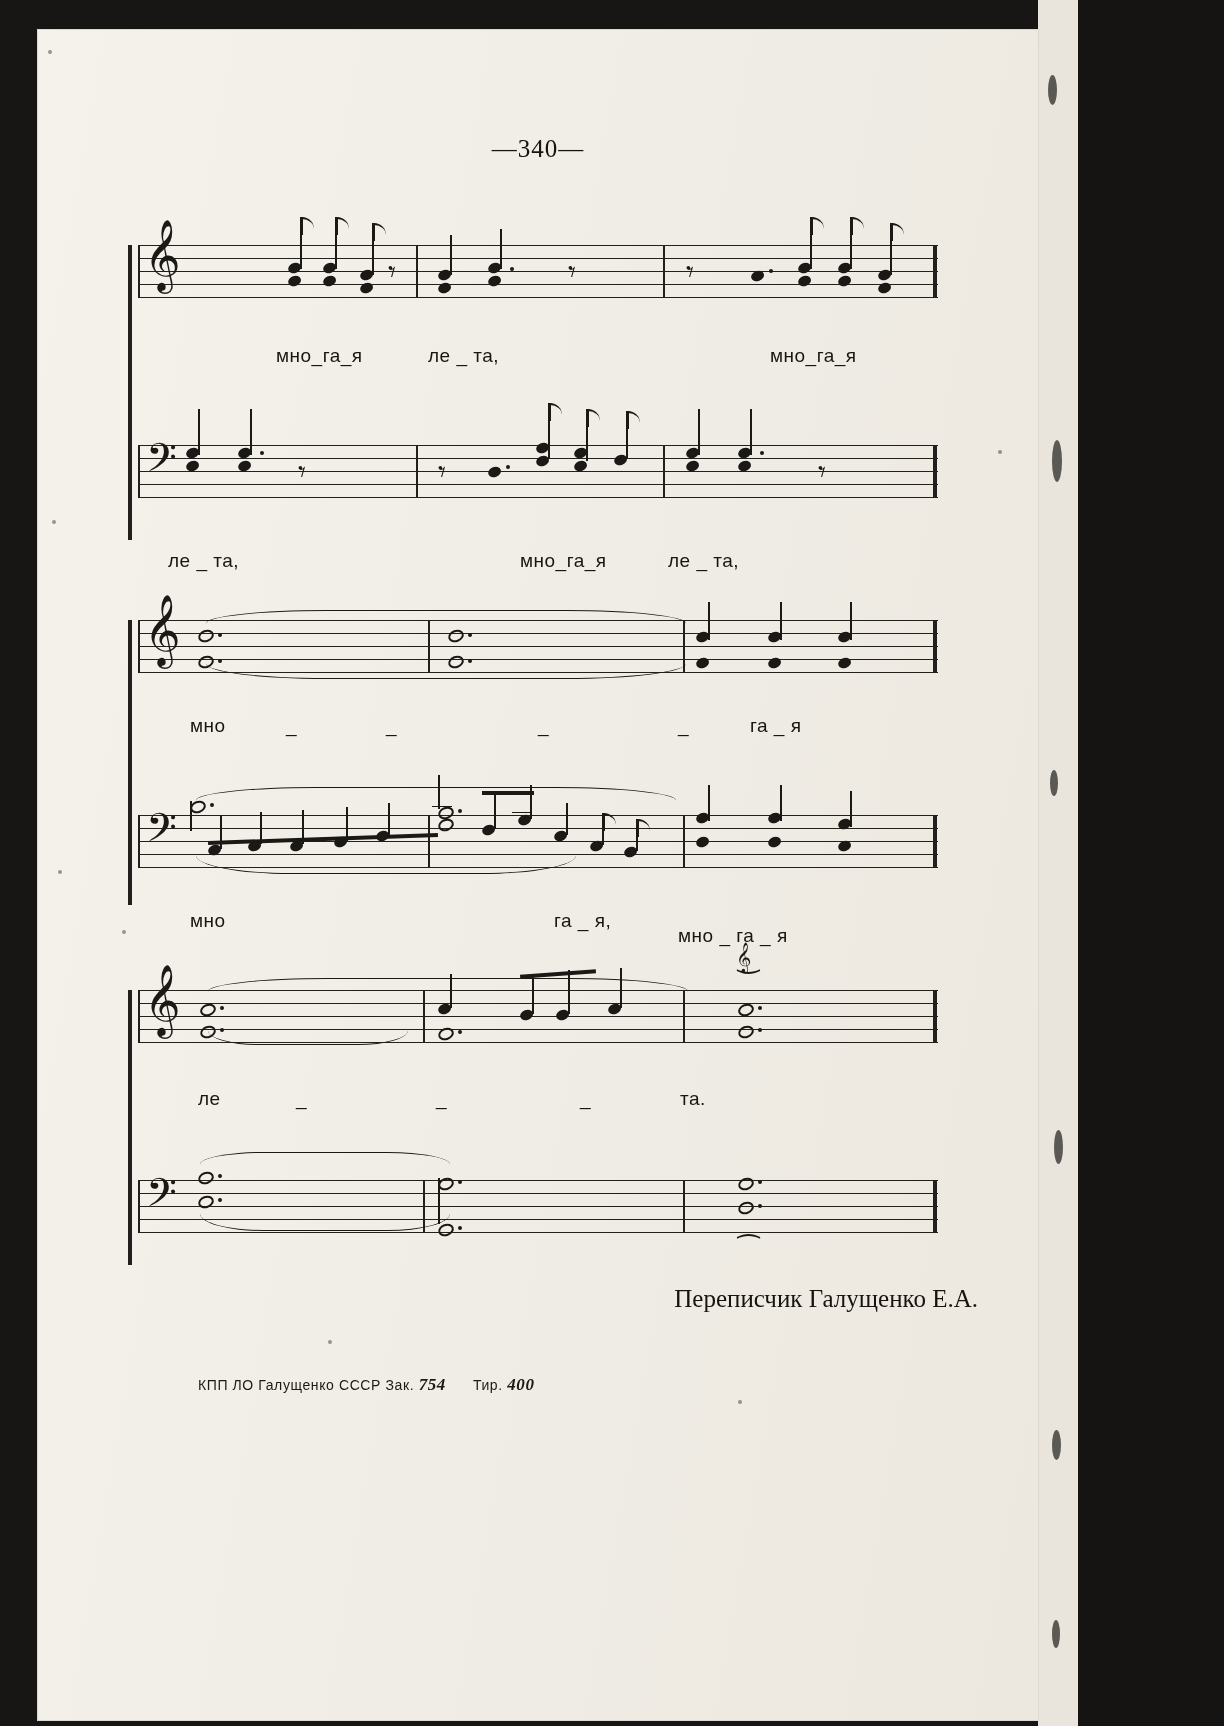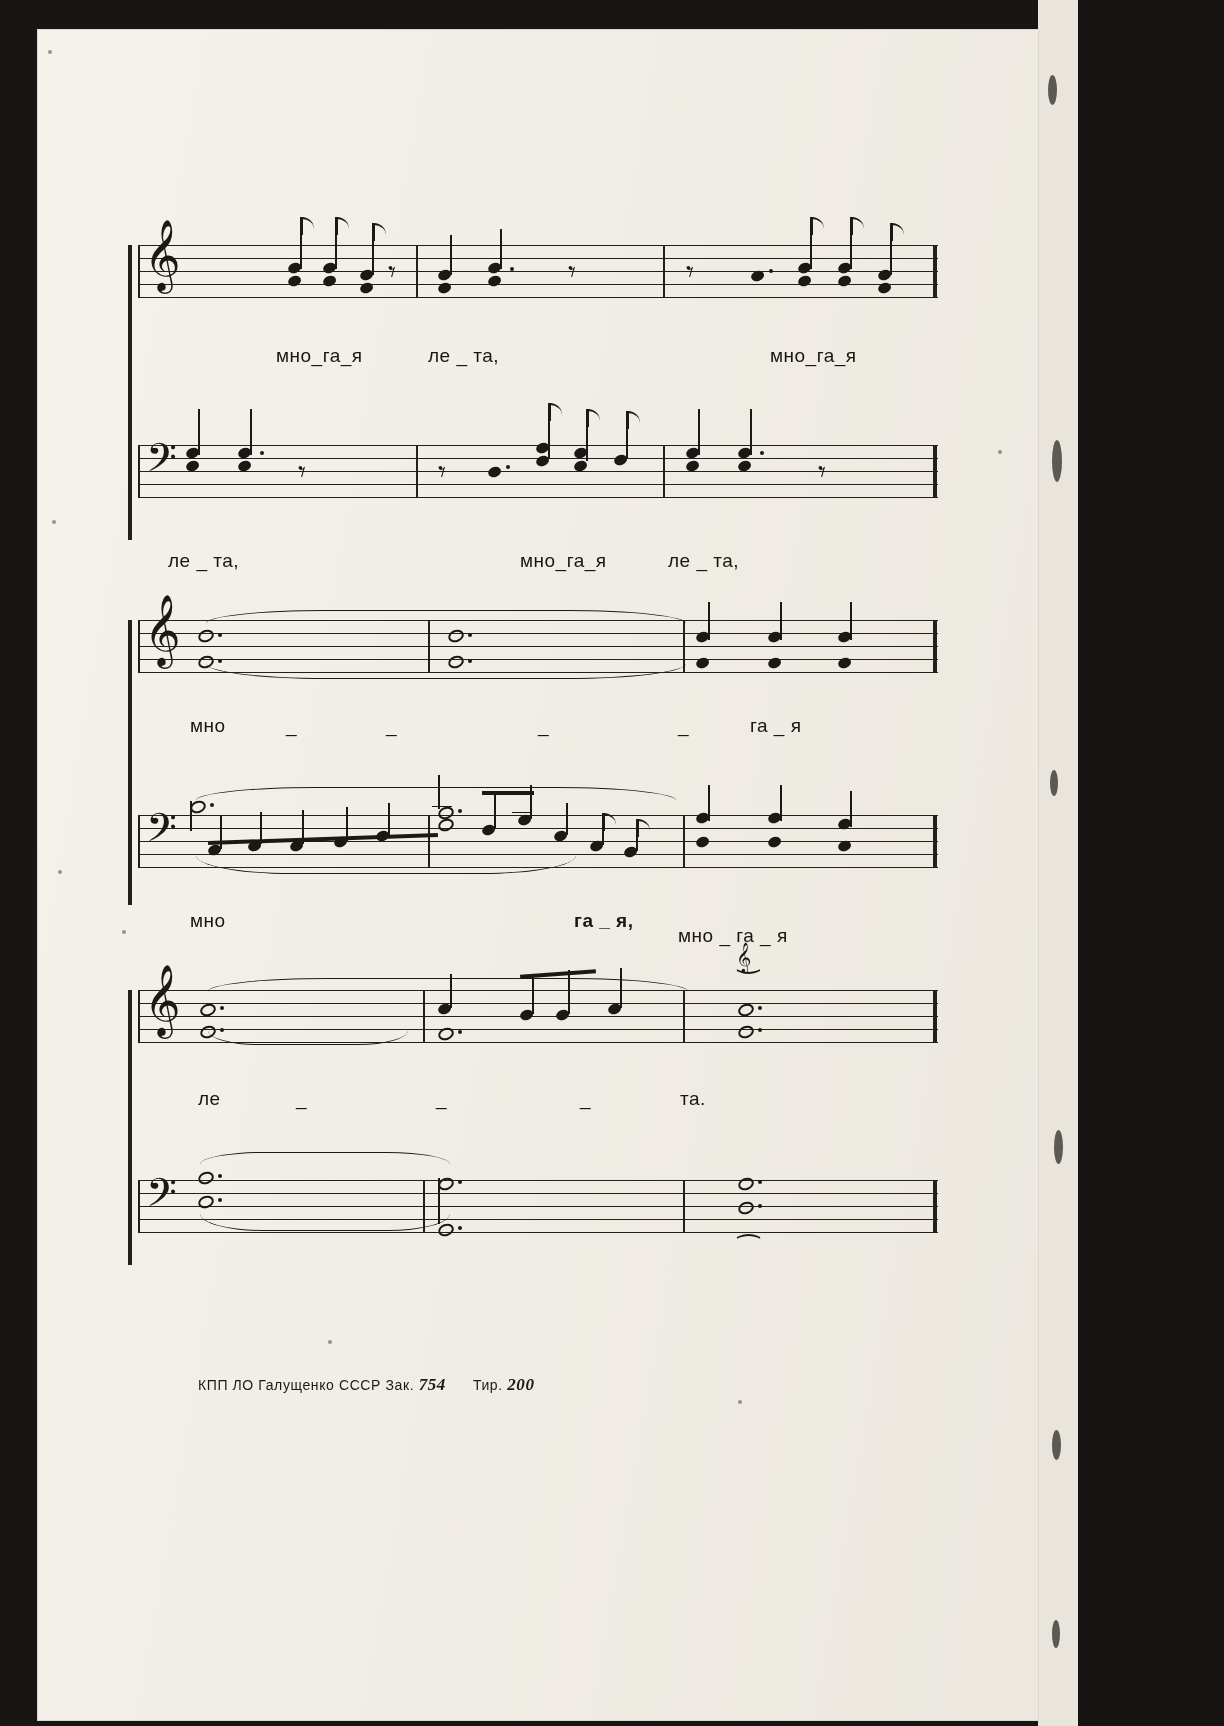--- a/index.html
+++ b/index.html
@@ -253,20 +253,21 @@
 <div class="page">
 
   <div class="speck" style="left:10px; top:20px; width:4px; height:4px;"></div>
   <div class="speck" style="left:14px; top:490px; width:4px; height:4px;"></div>
   <div class="speck" style="left:20px; top:840px; width:4px; height:4px;"></div>
   <div class="speck" style="left:84px; top:900px; width:4px; height:4px;"></div>
   <div class="speck" style="left:290px; top:1310px; width:4px; height:4px;"></div>
   <div class="speck" style="left:700px; top:1370px; width:4px; height:4px;"></div>
   <div class="speck" style="left:960px; top:420px; width:4px; height:4px;"></div>
 
+  <div class="folio">—340—</div>
 
   <div class="system" style="top:215px;">
 
     <div class="staff" style="top:0;">
       <div class="line"></div>
       <div class="line"></div>
       <div class="line"></div>
       <div class="line"></div>
       <div class="line"></div>
       <div class="bracket-left" style="top:0; height:295px;"></div>
@@ -490,21 +491,21 @@
       <div class="stem" style="left:570px; top:-30px; height:36px;"></div>
       <div class="nh" style="left:630px; top:-2px;"></div>
       <div class="nh" style="left:630px; top:22px;"></div>
       <div class="stem" style="left:642px; top:-30px; height:36px;"></div>
       <div class="nh" style="left:700px; top:4px;"></div>
       <div class="nh" style="left:700px; top:26px;"></div>
       <div class="stem" style="left:712px; top:-24px; height:36px;"></div>
     </div>
 
     <div class="lyric" style="left:52px; top:290px;">мно</div>
-    <div class="lyric" style="left:436px; top:290px;font-weight:bold;">га _ я,</div>
+    <div class="lyric" style="left:416px; top:290px;">га _ я,</div>
     <div class="lyric" style="left:540px; top:305px;">мно _ га _ я</div>
   </div>
 
   <div class="system" style="top:960px;">
 
     <div class="staff" style="top:0;">
       <div class="line"></div>
       <div class="line"></div>
       <div class="line"></div>
       <div class="line"></div>
@@ -579,22 +580,23 @@
       <div class="stem" style="left:300px; top:-2px; height:46px;"></div>
 
       <div class="nh open" style="left:600px; top:-2px;"></div>
       <div class="nh open" style="left:600px; top:22px;"></div>
       <div class="dot" style="left:620px; top:0px;"></div>
       <div class="dot" style="left:620px; top:24px;"></div>
       <div class="fermata" style="left:600px; top:56px; transform:rotate(180deg);">‿</div>
     </div>
   </div>
 
+  <div class="credit">Переписчик Галущенко Е.А.</div>
 
   <div class="imprint">
     <span>КПП  ЛО  Галущенко  СССР  Зак.</span>
     <b>754</b>
     &nbsp;&nbsp;&nbsp;&nbsp;
     <span>Тир.</span>
-    <b>200</b>
+    <b>400</b>
   </div>
 
 </div>
 
 </body></html>

